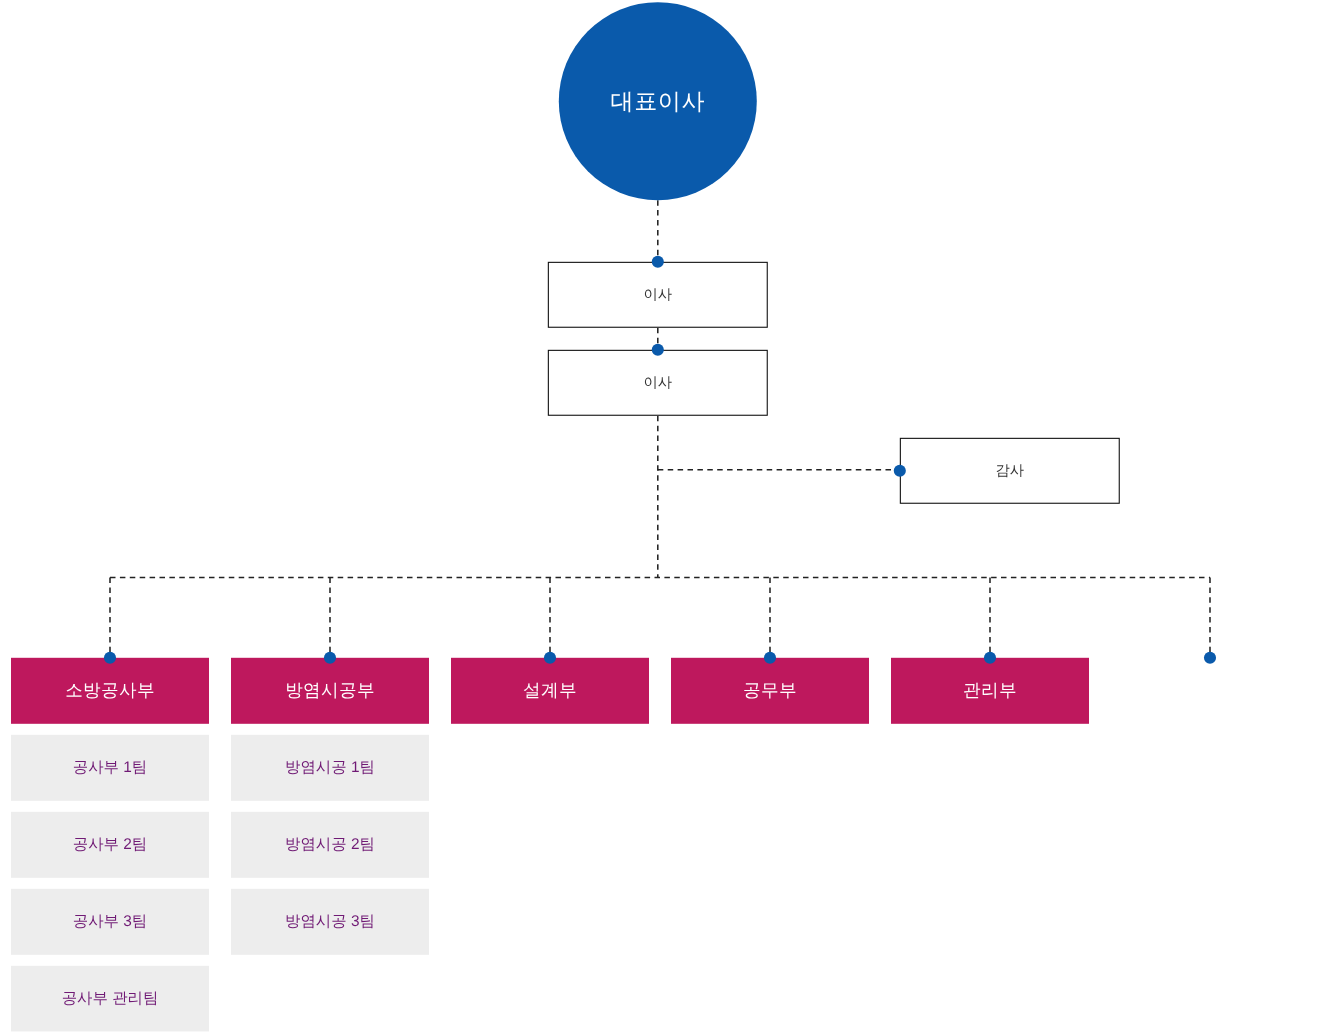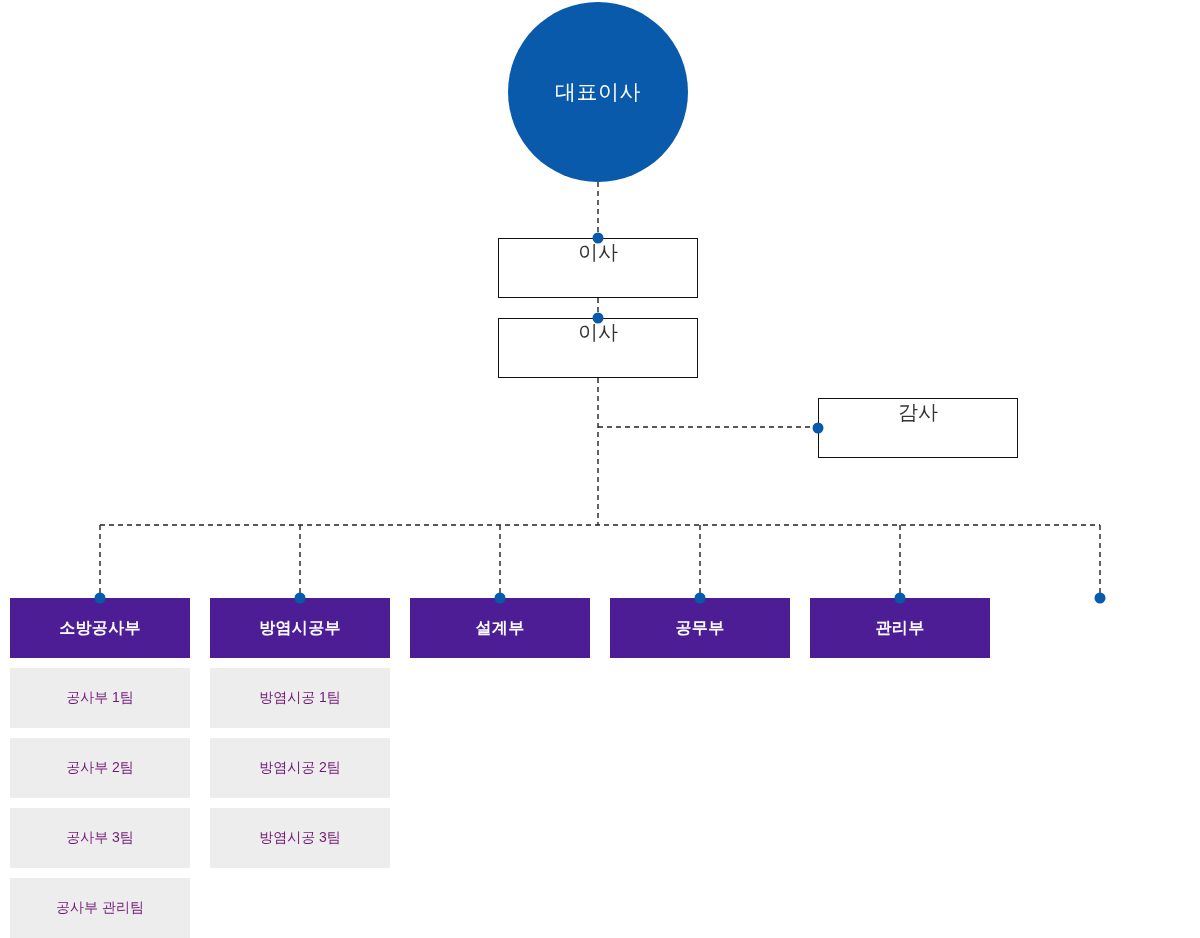--- a/index.html
+++ b/index.html
@@ -48,23 +48,24 @@
     letter-spacing: 0.5px;
   }
 
   
   .outline-node {
     position: absolute;
     box-sizing: border-box;
     border: 1px solid #111111;
     background: #ffffff;
     display: flex;
+    align-items: center;
     justify-content: center;
     color: #333333;
-    font-size: 20px;
+    font-size: 13px;
   }
   .director-1 { left: 498px; top: 238px; width: 200px; height: 60px; }
   .director-2 { left: 498px; top: 318px; width: 200px; height: 60px; }
   .auditor    { left: 818px; top: 398px; width: 200px; height: 60px; }
 
   
   .dept-columns {
     position: absolute;
     left: 10px;
     top: 598px;
@@ -73,28 +74,27 @@
     gap: 20px;
   }
   .dept-column {
     width: 180px;
     display: flex;
     flex-direction: column;
     gap: 10px;
   }
   .dept-header {
     height: 60px;
-    background: #4c1d95;
+    background: #be185d;
     color: #ffffff;
     display: flex;
     align-items: center;
     justify-content: center;
     font-size: 16px;
     letter-spacing: 0.3px;
-    font-weight: bold;
   }
   .team-box {
     height: 60px;
     background: #ededed;
     color: #701a75;
     display: flex;
     align-items: center;
     justify-content: center;
     font-size: 14px;
   }

